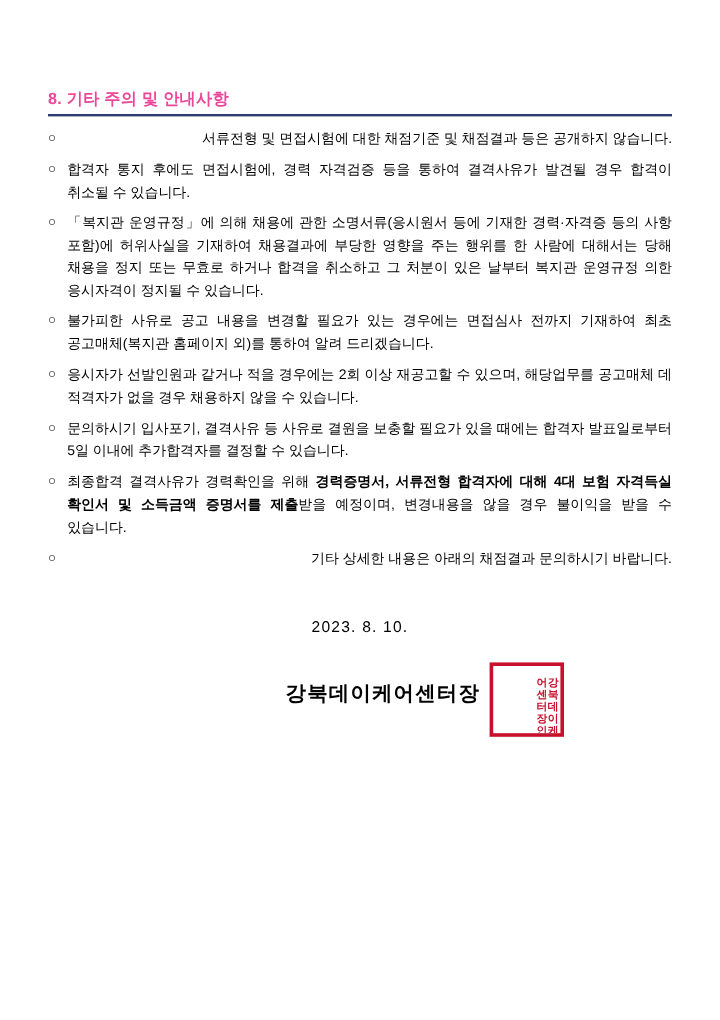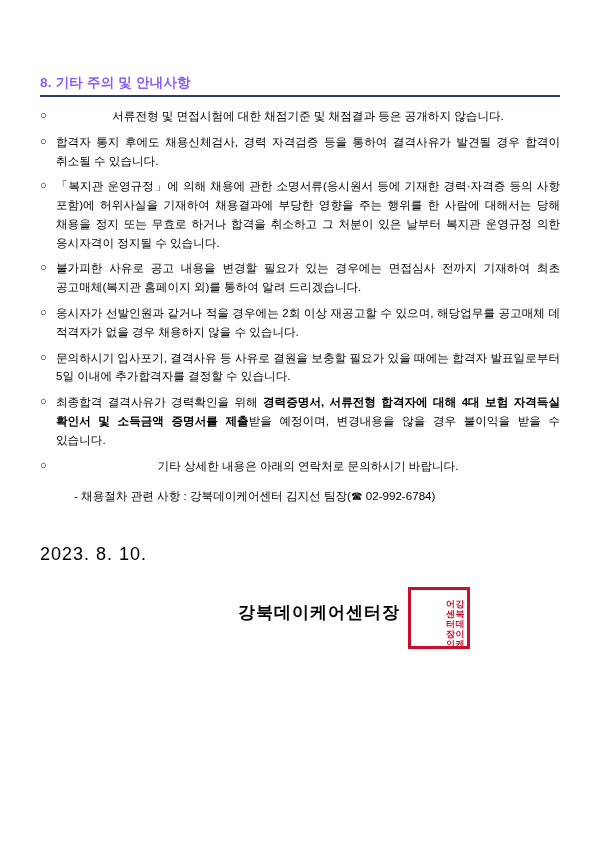--- a/index.html
+++ b/index.html
@@ -21,21 +21,21 @@
     height: 850px;
     box-sizing: border-box;
     padding: 0 40px;
   }
   .section-header {
     margin-top: 74px;
     border-bottom: 2px solid #2e3c73;
     padding-bottom: 3px;
     font-size: 13.5px;
     font-weight: bold;
-    color: #8b5cf6;
+    color: #ec4899;
     letter-spacing: 0.2px;
   }
   .list {
     margin-top: 10px;
   }
   .item {
     display: flex;
     align-items: flex-start;
     margin-bottom: 7px;
     font-size: 11.6px;
@@ -49,33 +49,34 @@
     line-height: 1.62;
     padding-top: 0px;
   }
   .text {
     flex: 1 1 auto;
     text-align: justify;
     text-justify: inter-character;
     word-break: keep-all;
   }
   .text.nojustify {
-    text-align: center;
+    text-align: right;
   }
   b.em {
     font-weight: bold;
   }
   .contact {
     margin-top: 14px;
     margin-left: 34px;
     font-size: 11.6px;
   }
   .date {
     margin-top: 40px;
-    font-size: 18px;
+    text-align: center;
+    font-size: 13px;
     letter-spacing: 1px;
   }
   .signature-row {
     margin-top: 22px;
     position: relative;
     text-align: center;
     height: 70px;
   }
   .org-name {
     font-size: 17px;
@@ -121,21 +122,21 @@
 
   <div class="list">
 
     <div class="item">
       <div class="bullet">○</div>
       <div class="text nojustify">서류전형 및 면접시험에 대한 채점기준 및 채점결과 등은 공개하지 않습니다.</div>
     </div>
 
     <div class="item">
       <div class="bullet">○</div>
-      <div class="text">합격자 통지 후에도 채용신체검사, 경력 자격검증 등을 통하여 결격사유가 발견될 경우 합격이 취소될 수 있습니다.</div>
+      <div class="text">합격자 통지 후에도 면접시험에, 경력 자격검증 등을 통하여 결격사유가 발견될 경우 합격이 취소될 수 있습니다.</div>
     </div>
 
     <div class="item">
       <div class="bullet">○</div>
       <div class="text">「복지관 운영규정」에 의해 채용에 관한 소명서류(응시원서 등에 기재한 경력·자격증 등의 사항 포함)에 허위사실을 기재하여 채용결과에 부당한 영향을 주는 행위를 한 사람에 대해서는 당해 채용을 정지 또는 무효로 하거나 합격을 취소하고 그 처분이 있은 날부터 복지관 운영규정 의한 응시자격이 정지될 수 있습니다.</div>
     </div>
 
     <div class="item">
       <div class="bullet">○</div>
       <div class="text">불가피한 사유로 공고 내용을 변경할 필요가 있는 경우에는 면접심사 전까지 기재하여 최초 공고매체(복지관 홈페이지 외)를 통하여 알려 드리겠습니다.</div>
@@ -153,26 +154,25 @@
 
     <div class="item">
       <div class="bullet">○</div>
       <div class="text">
         <span>최종합격 결격사유가 경력확인을 위해 </span><b class="em">경력증명서, 서류전형 합격자에 대해 4대 보험 자격득실 확인서 및 소득금액 증명서를 제출</b><span>받을 예정이며, 변경내용을 않을 경우 불이익을 받을 수 있습니다.</span>
       </div>
     </div>
 
     <div class="item">
       <div class="bullet">○</div>
-      <div class="text nojustify">기타 상세한 내용은 아래의 연락처로 문의하시기 바랍니다.</div>
+      <div class="text nojustify">기타 상세한 내용은 아래의 채점결과 문의하시기 바랍니다.</div>
     </div>
 
   </div>
 
-  <div class="contact">- 채용절차 관련 사항 : 강북데이케어센터 김지선 팀장(☎ 02-992-6784)</div>
 
   <div class="date">2023.   8.   10.</div>
 
   <div class="signature-row">
     <div class="org-name">강북데이케어센터장</div>
     <div class="seal">
       <span>강북데이케어센터장인</span>
     </div>
   </div>
 

